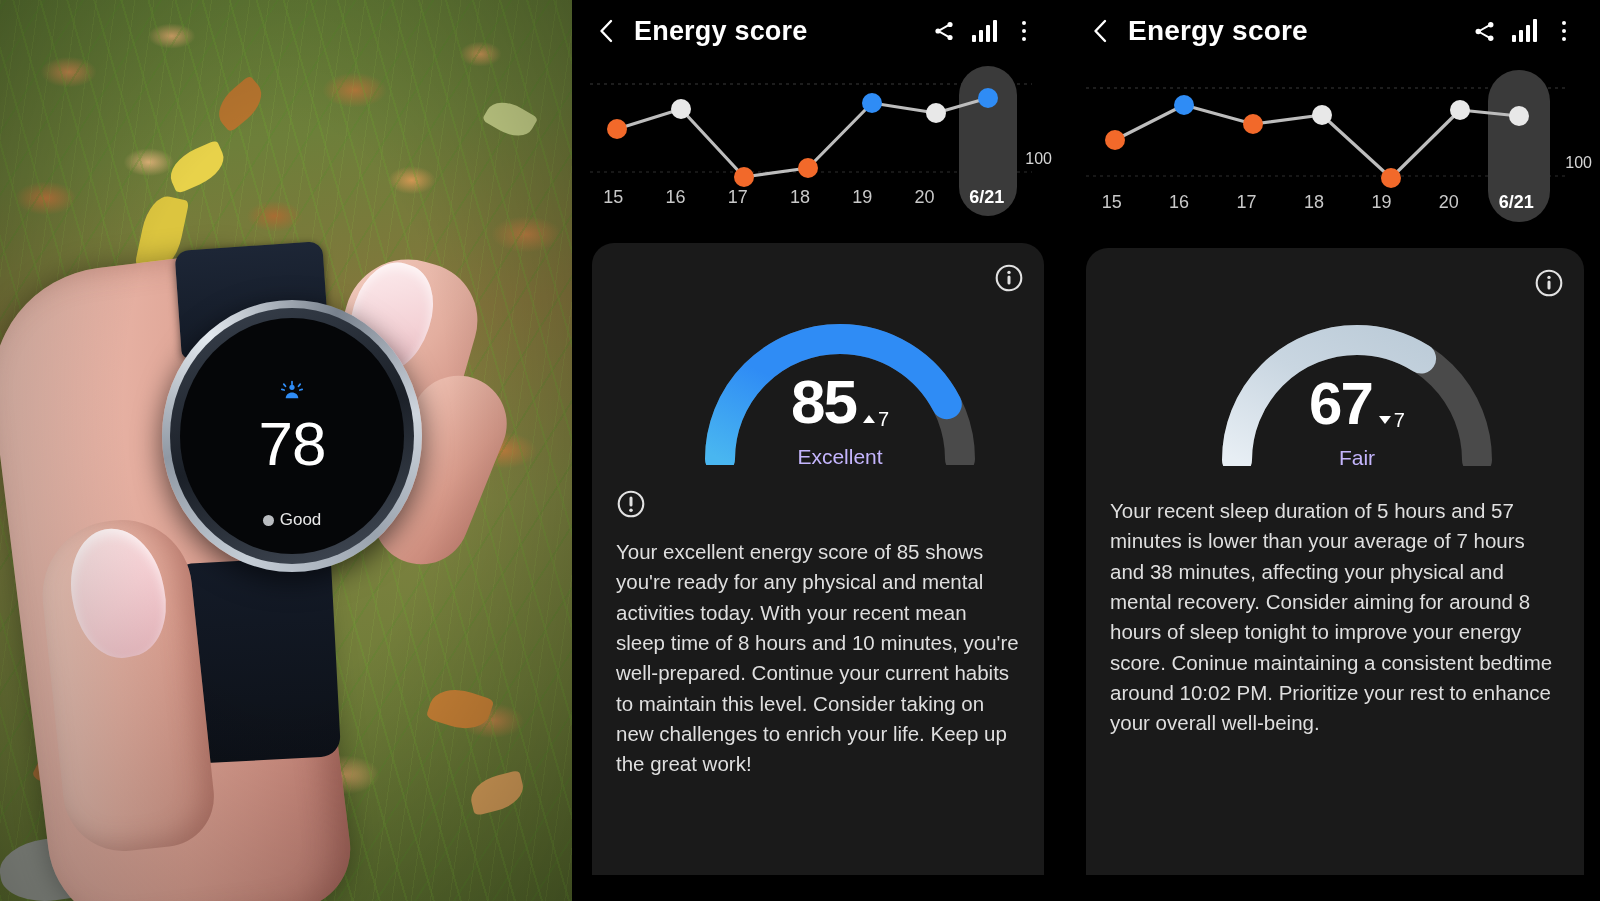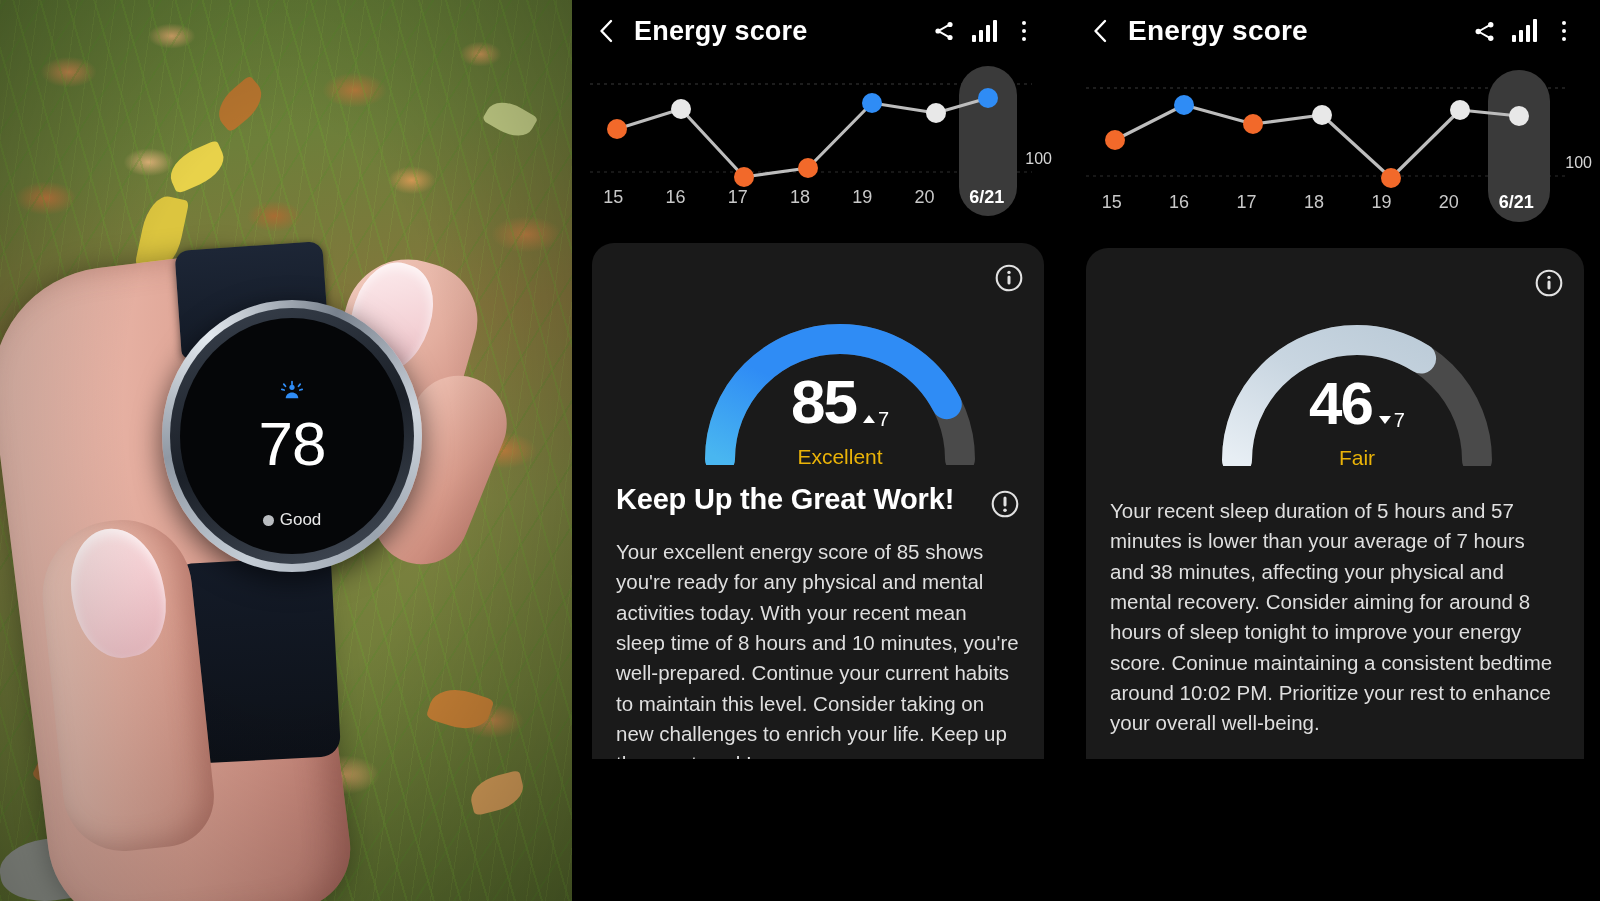--- a/index.html
+++ b/index.html
@@ -111,21 +111,21 @@
     border-radius:50%; background:#050608; overflow:hidden;
     display:flex; flex-direction:column; align-items:center; justify-content:center;
   }
   .watch-icon { color:#2f8cf5; font-size:26px; line-height:1; margin-bottom:6px; margin-top:-20px;}
   .watch-score { color:#fff; font-size:62px; font-weight:400; letter-spacing:-1px; line-height:1; }
   .watch-status { position:absolute; bottom:24px; display:flex; align-items:center; gap:6px;
     color:#e9e9e9; font-size:17px; }
   .watch-dot { width:11px; height:11px; border-radius:50%; background:#b9bcc0; display:inline-block; }
 
   
-  .phone { position:absolute; top:0; height:759px; background:#000; overflow:hidden; }
+  .phone { position:absolute; top:0; height:875px; background:#000; overflow:hidden; }
   .phone.mid   { left:576px;  width:484px; }
   .phone.right { left:1070px; width:530px; }
 
   .topbar { display:flex; align-items:center; height:62px; padding:0 16px 0 14px; }
   .back-ico { width:34px; height:34px; display:flex; align-items:center; justify-content:center; cursor:pointer; }
   .back-ico svg { display:block; }
   .topbar-title { color:#fff; font-weight:bold; margin-left:10px; letter-spacing:.2px; }
   .phone.mid .topbar-title   { font-size:27px; }
   .phone.right .topbar-title { font-size:28px; }
   .topbar-spacer { flex:1; }
@@ -159,21 +159,21 @@
   .gauge-center {
     position:absolute; left:0; right:0; top:50%; display:flex; flex-direction:column; align-items:center;
   }
   .score-row { display:flex; align-items:baseline; justify-content:center; }
   .score-num { color:#fff; font-weight:bold; letter-spacing:-2px; line-height:1; }
   .phone.mid .score-num   { font-size:62px; }
   .phone.right .score-num { font-size:60px; }
   .delta { display:flex; align-items:center; gap:3px; margin-left:7px; color:#fff; font-size:20px; font-weight:500; }
   .tri-up   { width:0;height:0;border-left:6px solid transparent;border-right:6px solid transparent;border-bottom:8px solid #fff; }
   .tri-down { width:0;height:0;border-left:6px solid transparent;border-right:6px solid transparent;border-top:8px solid #fff; }
-  .score-label { color:#eab308; font-size:21px; margin-top:12px; font-weight:500; }
+  .score-label { color:#c4b5fd; font-size:21px; margin-top:12px; font-weight:500; }
 
   .advice { padding:0 24px; }
   .advice-head { display:flex; align-items:flex-start; justify-content:space-between; gap:12px; }
   .advice-title { color:#fff; font-weight:bold; letter-spacing:-.2px; }
   .phone.mid .advice-title   { font-size:29px; }
   .phone.right .advice-title { font-size:28px; }
   .warn-ico { flex:0 0 auto; margin-top:6px; cursor:pointer; }
   .advice-body { color:#dfdfdf; line-height:1.48; margin-top:14px; }
   .phone.mid .advice-body   { font-size:20.5px; }
   .phone.right .advice-body { font-size:20.5px; }
@@ -323,21 +323,20 @@
                 <span>7</span>
               </span>
             </div>
             <div class="score-label">Excellent</div>
           </div>
         </div>
       </div>
 
       <div class="advice">
         <div class="advice-head">
-          <div class="advice-title">Keep Up the Great Work!</div>
           <div class="warn-ico">
             <svg width="30" height="30" viewBox="0 0 30 30" aria-hidden="true">
               <circle cx="15" cy="15" r="12.3" fill="none" stroke="#e2e2e2" stroke-width="2.1"></circle>
               <rect x="13.5" y="7.4" width="3" height="10" rx="1.5" fill="#e2e2e2"></rect>
               <circle cx="15" cy="21.2" r="1.8" fill="#e2e2e2"></circle>
             </svg>
           </div>
         </div>
         <div class="advice-body">Your excellent energy score of 85 shows you're ready for any physical and mental activities today. With your recent mean sleep time of 8 hours and 10 minutes, you're well-prepared. Continue your current habits to maintain this level. Consider taking on new challenges to enrich your life. Keep up the great work!</div>
       </div>
@@ -422,21 +421,21 @@
                 <stop offset="0%" stop-color="#e7eef4"></stop>
                 <stop offset="50%" stop-color="#c9d6e1"></stop>
                 <stop offset="100%" stop-color="#b9c9d6"></stop>
               </linearGradient>
             </defs>
             <path d="M40 180 A120 120 0 0 1 280 180" fill="none" stroke="#4a4a4a" stroke-width="30" stroke-linecap="round"></path>
             <path d="M40 180 A120 120 0 0 1 280 180" fill="none" stroke="url(#gright)" stroke-width="30" stroke-linecap="round" stroke-dasharray="256 500" stroke-dashoffset="0"></path>
           </svg>
           <div class="gauge-center" style="top:94px;">
             <div class="score-row">
-              <span class="score-num">46</span>
+              <span class="score-num">67</span>
               <span class="delta">
                 <span class="tri-down"></span>
                 <span>7</span>
               </span>
             </div>
             <div class="score-label">Fair</div>
           </div>
         </div>
       </div>
 

